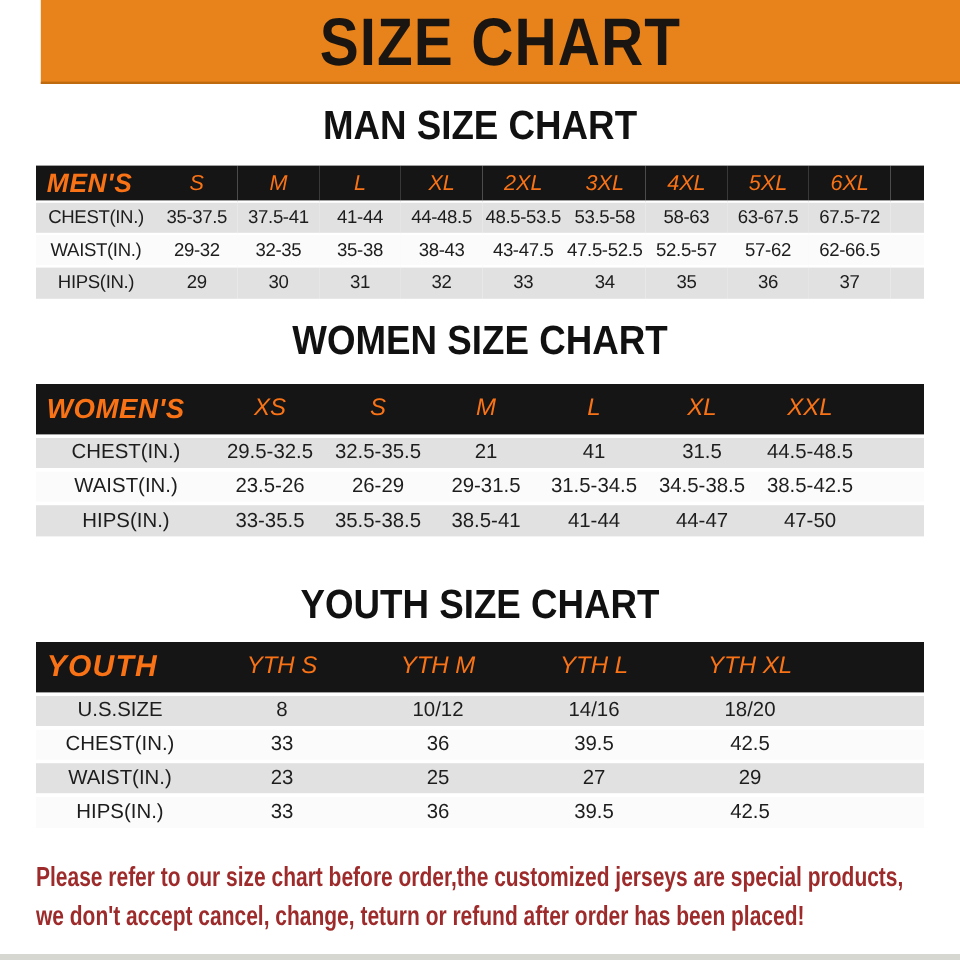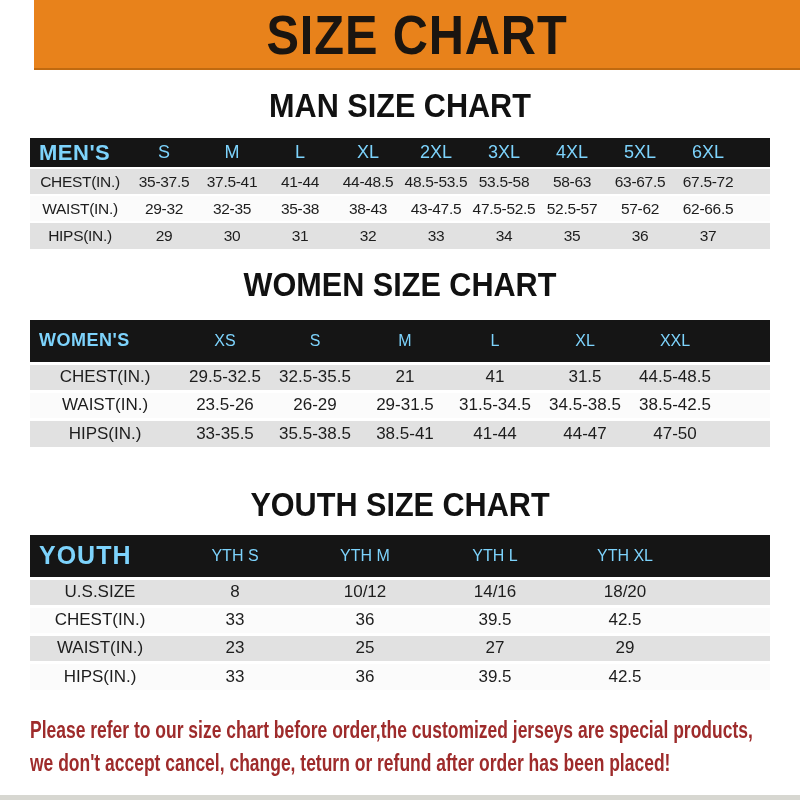--- a/index.html
+++ b/index.html
@@ -31,29 +31,29 @@
     transform:scaleX(0.90);
   }
   .sec-men   .section-title { margin:16px 0 14px; }
   .sec-women .section-title { margin:16px 0 17px; }
   .sec-youth .section-title { margin:38px 0 12px; }
 
   
   .size-table { width:740px; margin:0 auto; border-collapse:collapse; table-layout:fixed; }
 
   thead th {
-    background:var(--header-black,#151515); color:#7dd3fc;
-    font-weight:normal; text-align:center; vertical-align:middle;
+    background:var(--header-black,#151515); color:#f97316;
+    font-weight:normal; text-align:center; vertical-align:middle;font-style:italic;
   }
   .tbl-men   thead th { height:30px; font-size:18px; }
-  .tbl-women thead th, .tbl-youth thead th { height:43px; font-size:16px; }
+  .tbl-women thead th, .tbl-youth thead th { height:43px; font-size:20px; }
 
   th.hdr-label { text-align:left; padding-left:9px; font-weight:bold; white-space:nowrap; }
   .tbl-men   th.hdr-label { font-size:22px; letter-spacing:0.5px; }
-  .tbl-women th.hdr-label { font-size:18px; letter-spacing:0.5px; }
+  .tbl-women th.hdr-label { font-size:23px; letter-spacing:0.5px; }
   .tbl-youth th.hdr-label { font-size:25px; letter-spacing:1px;margin-left:36px; }
 
   tbody tr:nth-child(odd)  { background:var(--row-gray,#E1E1E1); }
   tbody tr:nth-child(even) { background:#FBFBFB; }
   .tbl-men   tbody tr { border-top:2px solid #fff; }
   .tbl-women tbody tr, .tbl-youth tbody tr { border-top:3px solid #fff; }
 
   tbody td { text-align:center; vertical-align:middle; color:#1D1D1D; }
   .tbl-men   tbody td { height:27px; font-size:15.5px; letter-spacing:-0.3px; }
   .tbl-women tbody td, .tbl-youth tbody td { height:28px; font-size:17px; }

